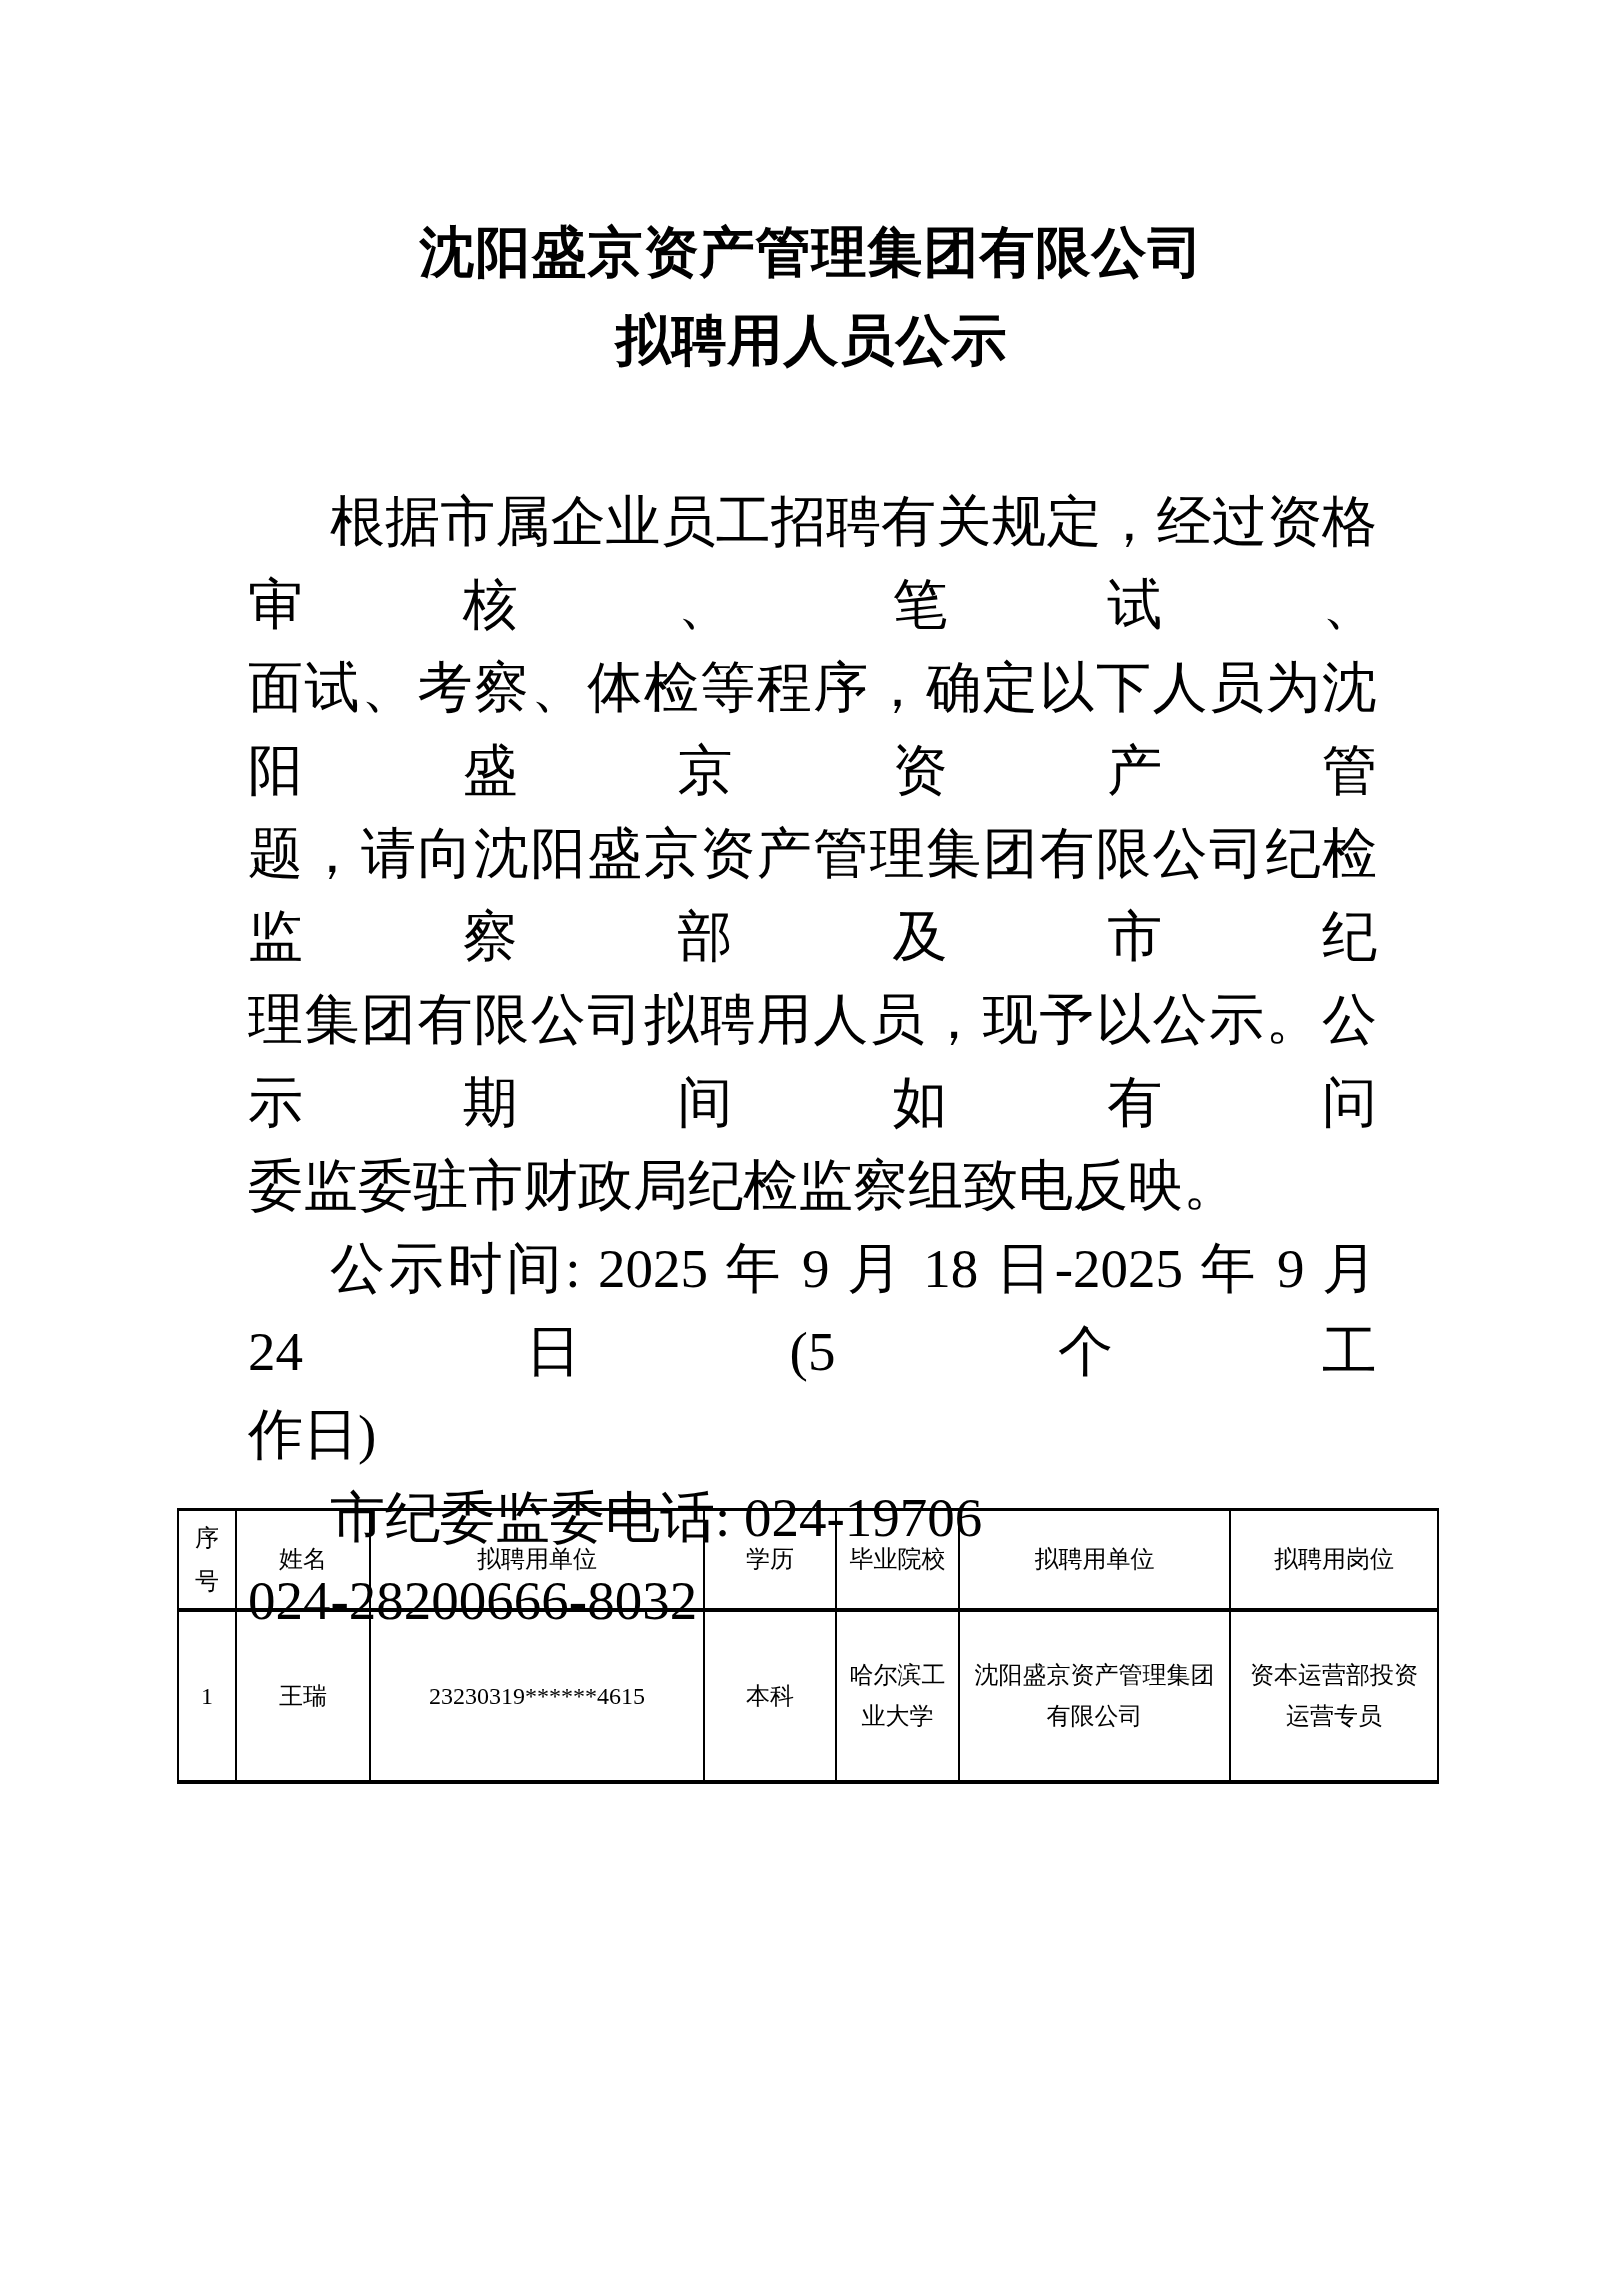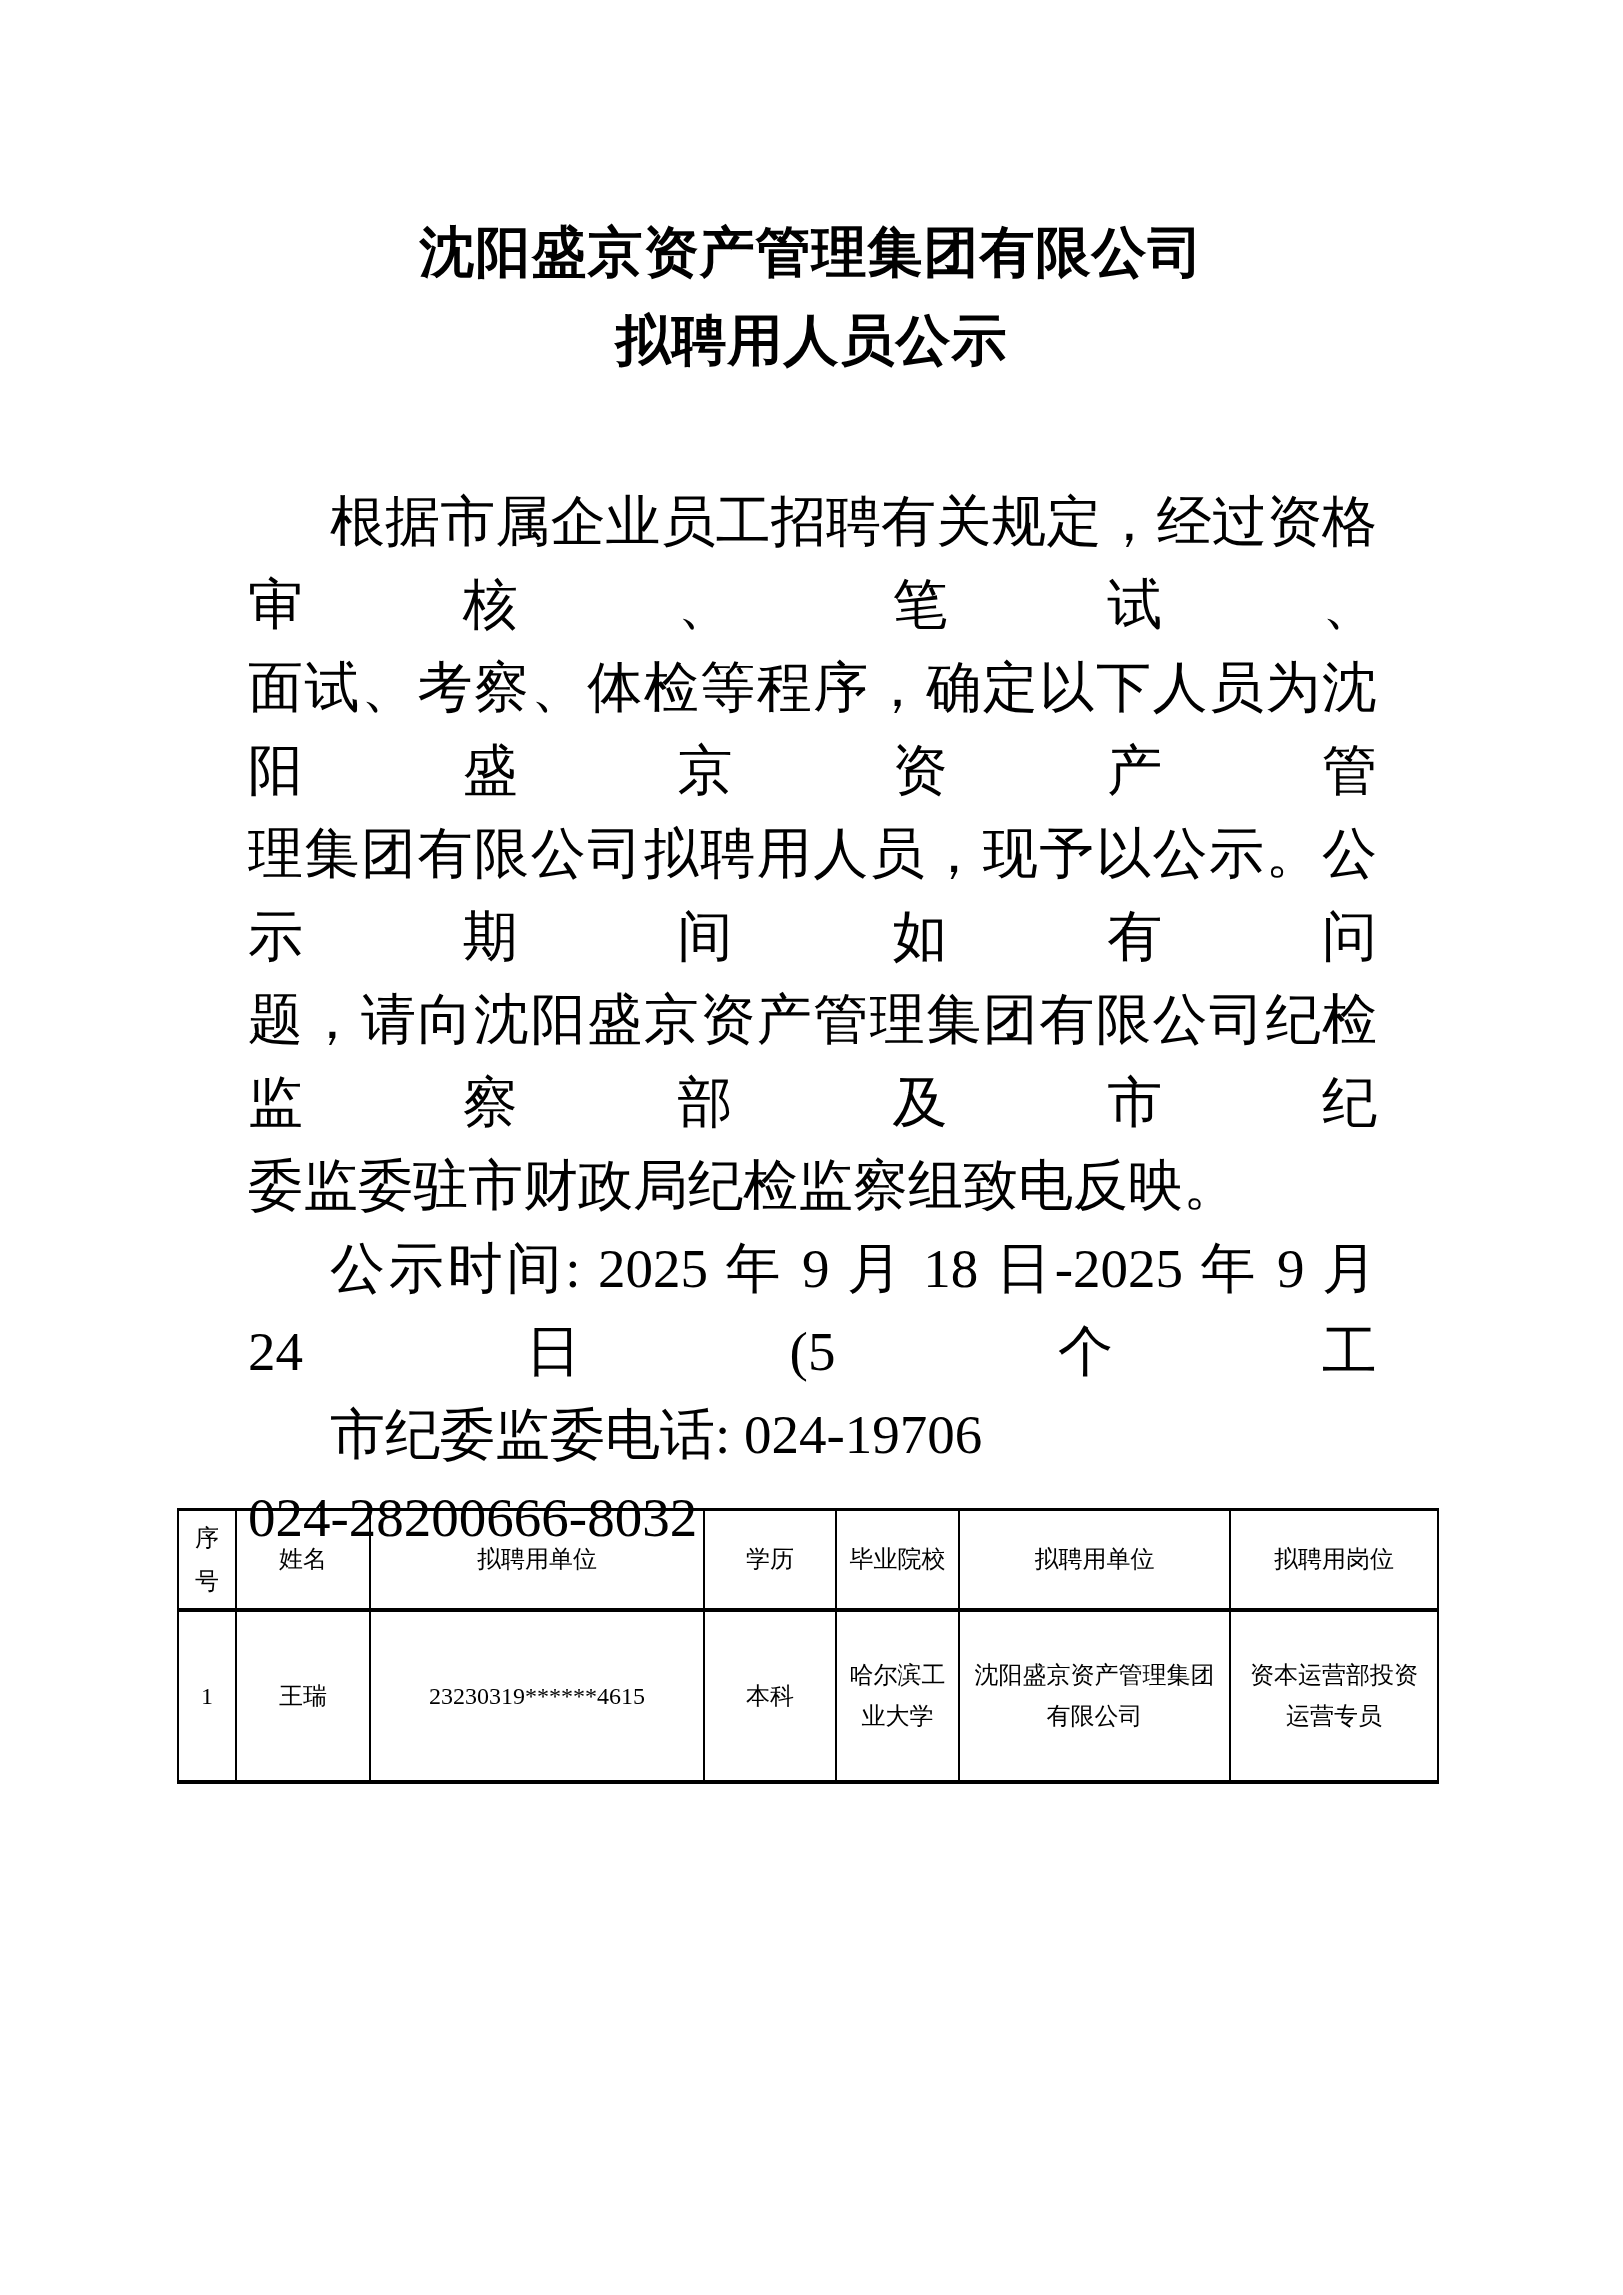--- a/index.html
+++ b/index.html
@@ -79,24 +79,25 @@
 <div class="page">
 
   <div class="title">
     <div class="title-line">沈阳盛京资产管理集团有限公司</div>
     <div class="title-line">拟聘用人员公示</div>
   </div>
 
   <div class="body-text">
     <div class="line indent just">根据市属企业员工招聘有关规定，经过资格审核、笔试、</div>
     <div class="line just">面试、考察、体检等程序，确定以下人员为沈阳盛京资产管</div>
+    <div class="line just">题，请向沈阳盛京资产管理集团有限公司纪检监察部及市纪</div>
     <div class="line just">理集团有限公司拟聘用人员，现予以公示。公示期间如有问</div>
-    <div class="line just">题，请向沈阳盛京资产管理集团有限公司纪检监察部及市纪</div>
     <div class="line">委监委驻市财政局纪检监察组致电反映。</div>
     <div class="line indent just">公示时间: 2025 年 9 月 18 日-2025 年 9 月 24 日(5 个工</div>
+    <div class="line">作日)</div>
     <div class="line indent">市纪委监委电话: 024-19706</div>
     <div class="line">024-28200666-8032</div>
   </div>
 
   <table class="hiring-table">
     <colgroup>
       <col style="width:58px">
       <col style="width:134px">
       <col style="width:334px">
       <col style="width:132px">

